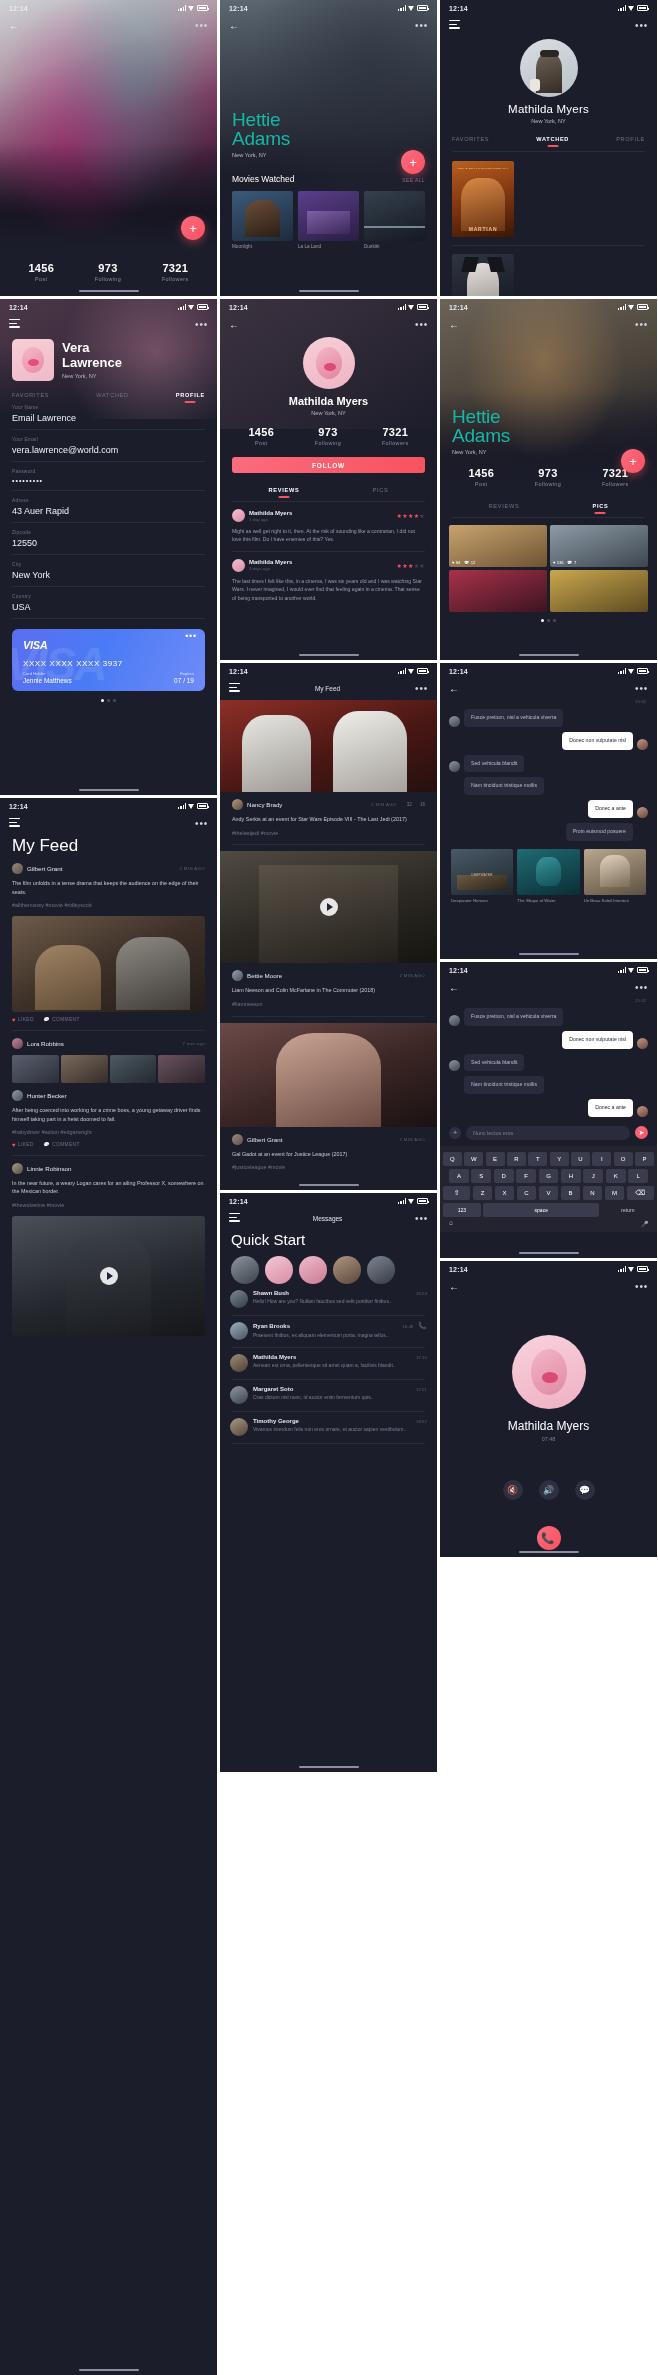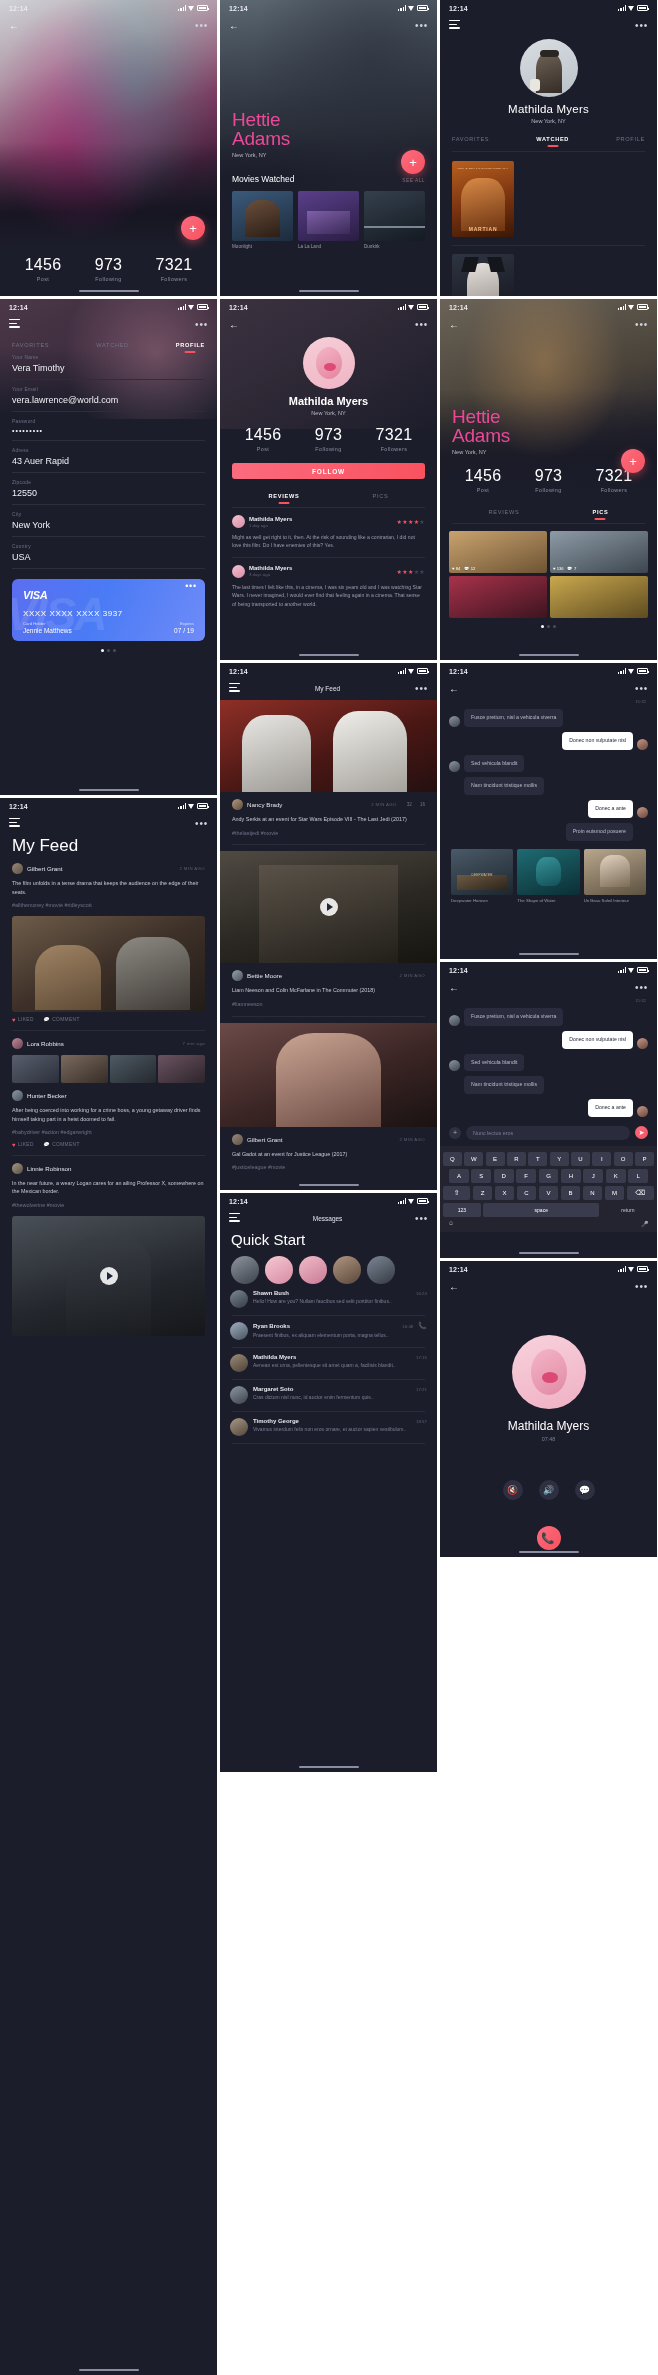--- a/index.html
+++ b/index.html
@@ -50,35 +50,35 @@
     width:24px;height:24px;border-radius:50%;
     background:linear-gradient(135deg,#fb6b7e,#f8525f);
     color:#fff;font-size:13px;display:flex;align-items:center;justify-content:center;
     box-shadow:0 3px 8px rgba(248,82,95,.45); font-weight:300;
   }
   .home-ind{position:absolute;bottom:4px;left:50%;transform:translateX(-50%);
     width:60px;height:2.5px;border-radius:2px;background:#8b8ea0;}
 
   .stats{display:flex;justify-content:space-around;padding:0 8px;}
   .stat{text-align:center;}
-  .stat .num{font-size:16px;font-weight:normal;color:#fff;letter-spacing:.3px;}
+  .stat .num{font-size:11px;font-weight:bold;color:#fff;letter-spacing:.3px;}
   .stat .lbl{font-size:5.4px;color:#8b8ea0;margin-top:2px;letter-spacing:.4px;}
 
   .tabs{display:flex;justify-content:space-between;padding:0 12px;font-size:5.6px;
     letter-spacing:.7px;color:#6e7186;}
   .tabs .on{color:#fff;font-weight:bold;position:relative;}
   .tabs .on:after{content:"";position:absolute;left:50%;transform:translateX(-50%);
     bottom:-5px;width:11px;height:1.7px;background:#f8525f;border-radius:2px;}
 
   .fld{padding:0 12px;margin-top:7px;}
   .fld .k{font-size:4.8px;color:#6e7186;letter-spacing:.3px;}
   .fld .v{font-size:9px;color:#f0f1f6;margin-top:3px;}
   .fld .line{height:1px;background:#2c2e3e;margin-top:6px;}
 
-  .bigname{font-size:19px;font-weight:300;line-height:1.02;color:#ec4899;letter-spacing:-.2px;}
+  .bigname{font-size:19px;font-weight:300;line-height:1.02;color:#14b8a6;letter-spacing:-.2px;}
   .sub{font-size:5.6px;color:#b8bac8;margin-top:3px;}
 
   .poster{border-radius:2px;overflow:hidden;position:relative;flex:none;}
   .movie-title{font-size:9px;color:#fff;}
   .movie-time{font-size:5.6px;color:#c2c4d2;margin-top:2px;}
   .movie-meta{font-size:5px;color:#6e7186;line-height:1.5;margin-top:3px;}
   .rating{display:flex;align-items:center;gap:2px;margin-top:3px;font-size:6.5px;}
   .rating .st{color:#f8525f;font-size:8px;}
   .rating b{color:#fff;font-weight:bold;}
   .rating span{color:#6e7186;font-size:5px;}
@@ -206,29 +206,40 @@
           </span>
         </div>
         <div class="navbar">
           <span class="hamb">
               <span></span>
               <span></span>
               <span></span>
             </span>
           <span class="dots">•••</span>
         </div>
+        <div style="display:flex;gap:8px;align-items:center;padding:8px 12px 0;">
+          <div style="width:42px;height:42px;border-radius:5px;background:linear-gradient(160deg,#f6cfd8,#f0b9c8);flex:none;position:relative;overflow:hidden;">
+            <div style="position:absolute;left:10px;top:8px;width:22px;height:26px;border-radius:50%;background:linear-gradient(150deg,#f5b9c9,#e98ba6);"></div>
+            <div style="position:absolute;left:16px;top:20px;width:11px;height:7px;border-radius:50%;background:#e0507a;"></div>
+          </div>
+          <div>
+            <div style="font-size:13px;font-weight:bold;color:#fff;line-height:1.1;">Vera</div>
+            <div style="font-size:13px;font-weight:bold;color:#fff;line-height:1.1;">Lawrence</div>
+            <div class="sub">New York, NY</div>
+          </div>
+        </div>
         <div class="tabs" style="margin-top:11px;">
           <span>FAVORITES</span>
           <span>WATCHED</span>
           <span class="on">PROFILE</span>
         </div>
         <div style="margin-top:4px;">
           <div class="fld">
             <div class="k">Your Name</div>
-            <div class="v">Vera Timothy</div>
+            <div class="v">Email Lawrence</div>
             <div class="line"></div>
           </div>
           <div class="fld">
             <div class="k">Your Email</div>
             <div class="v">vera.lawrence@world.com</div>
             <div class="line"></div>
           </div>
           <div class="fld">
             <div class="k">Password</div>
             <div class="v" style="letter-spacing:1px;font-size:7px;">•••••••••</div>

